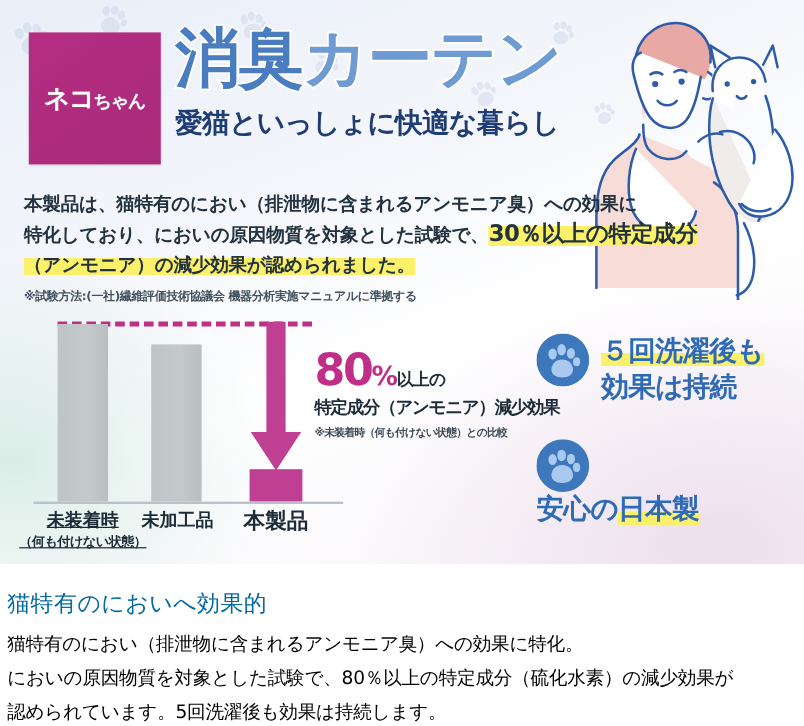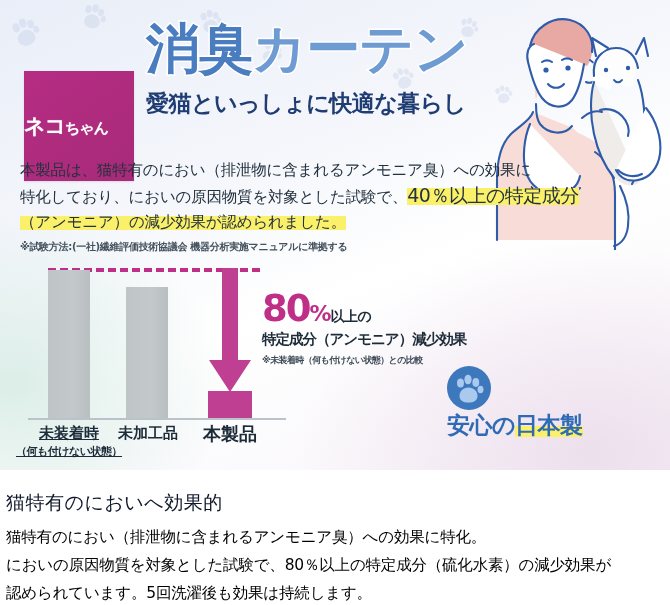--- a/index.html
+++ b/index.html
@@ -18,23 +18,22 @@
       linear-gradient(160deg,#e9eef8 0%,#f4f6fb 34%,#ffffff 58%,#f7f4f9 100%);
     overflow:hidden;
   }
   
   .header{position:absolute;left:0;top:0;width:670px;height:150px;}
   .paw-bg{position:absolute;opacity:.30;}
   .badge{
     position:absolute;left:24px;top:27px;width:110px;height:110px;
     background:#b42d82;
     background:linear-gradient(145deg,#b52d83 0%,#a82a79 100%);
-    display:flex;flex-direction:column;justify-content:center;
+    display:flex;flex-direction:column;align-items:center;justify-content:center;
     box-shadow:0 1px 2px rgba(0,0,0,.10);
-    margin-top:44px;
   }
   .badge-line1{
     color:#ffffff;font-weight:bold;font-size:21px;letter-spacing:-1px;
     line-height:1;white-space:nowrap;
     text-shadow:0 0 1px rgba(255,255,255,.4);
   }
   .badge-line1 .sm{font-size:15px;}
   .badge-line2{
     color:#ffffff;font-weight:bold;font-size:33px;letter-spacing:0px;
     line-height:1.05;margin-top:4px;white-space:nowrap;
@@ -50,21 +49,21 @@
   .title-sub{
     position:absolute;left:146px;top:92px;
     font-size:23px;font-weight:bold;line-height:1;
     color:#1f3d73;white-space:nowrap;letter-spacing:-.5px;
   }
   .illus{position:absolute;right:0px;top:0px;width:200px;height:250px;}
   
   .copy{position:absolute;left:20px;top:158px;width:430px;}
   .copy p{
     margin:0;font-size:15.5px;line-height:25px;color:#23323f;
-    font-weight:normal;letter-spacing:-.2px;white-space:nowrap;
+    font-weight:bold;letter-spacing:-.2px;white-space:nowrap;
   }
   .hl{background:linear-gradient(transparent 18%,#fbf06a 18%,#fbf06a 96%,transparent 96%);}
   .big80{font-size:19px;letter-spacing:-.5px;}
   .note{
     position:absolute;left:20px;top:240px;
     font-size:10px;color:#44525e;font-weight:bold;white-space:nowrap;letter-spacing:-.3px;
   }
   
   .chart{position:absolute;left:14px;top:258px;width:280px;height:200px;}
   .axis{position:absolute;left:14px;top:160px;width:258px;height:2px;background:#b9c3c9;}
@@ -96,21 +95,21 @@
   
   .feature{position:absolute;display:flex;align-items:flex-start;}
   .f1{left:447px;top:278px;}
   .f2{left:447px;top:366px;flex-direction:column;}
   .paw-badge{width:44px;height:44px;flex:0 0 44px;margin-right:10px;}
   .f-text{font-size:23px;font-weight:bold;color:#2f6ab5;line-height:30px;letter-spacing:-.5px;white-space:nowrap;}
   .f-text .hl2{background:linear-gradient(transparent 55%,#fbf06a 55%,#fbf06a 97%,transparent 97%);}
   
   .bottom{position:absolute;left:0;top:470px;width:670px;height:135px;background:#ffffff;}
   .b-head{
-    position:absolute;left:6px;top:20px;font-size:19px;color:#0f172a;
+    position:absolute;left:6px;top:20px;font-size:19px;color:#0369a1;
     letter-spacing:.5px;white-space:nowrap;
   }
   .b-body{position:absolute;left:6px;top:53px;width:660px;}
   .b-body p{margin:0;font-size:15.5px;line-height:28px;color:#000000;letter-spacing:-.2px;white-space:nowrap;}
 </style>
 </head>
 <body>
 
 <div class="banner">
 
@@ -224,21 +223,21 @@
         <path d="M176 108c10 12 16 30 14 46-2 14-10 24-22 26-10 2-18-2-22-10"></path>
         <path d="M148 170c6 6 16 8 24 4"></path>
         <path d="M130 110c8-2 16 0 22 6 6 6 8 14 6 20"></path>
         <path d="M112 118c6-6 14-8 20-6"></path>
       </g>
     </svg>
   </div>
 
   <div class="copy">
     <p>本製品は、猫特有のにおい（排泄物に含まれるアンモニア臭）への効果に</p>
-    <p><span>特化しており、においの原因物質を対象とした試験で、</span><span class="hl big80">40％以上の特定成分</span></p>
+    <p><span>特化しており、においの原因物質を対象とした試験で、</span><span class="hl big80">30％以上の特定成分</span></p>
     <p><span class="hl">（アンモニア）の減少効果が認められました。</span></p>
   </div>
   <div class="note">※試験方法:(一社)繊維評価技術協議会 機器分析実施マニュアルに準拠する</div>
 
   <div class="chart">
     <div class="dashline"></div>
     <div class="bar bar-gray bar1"></div>
     <div class="bar bar-gray bar2"></div>
     <div class="bar bar-pink bar3"></div>
     <svg class="arrow" viewBox="0 0 52 136">
@@ -249,20 +248,36 @@
     <div class="xlabel xl2">未加工品</div>
     <div class="xlabel xl3">本製品</div>
   </div>
 
   <div class="callout">
     <div class="co-big"><span>80</span><span class="pct">%</span><span class="suffix">以上の</span></div>
     <div class="co-mid">特定成分（アンモニア）減少効果</div>
     <div class="co-small">※未装着時（何も付けない状態）との比較</div>
   </div>
 
+  <div class="feature f1">
+    <svg class="paw-badge" viewBox="0 0 44 44">
+      <circle cx="22" cy="22" r="22" fill="#3d78bd"></circle>
+      <g fill="#a9c9ef">
+        <ellipse cx="13.5" cy="17" rx="3.5" ry="4.6"></ellipse>
+        <ellipse cx="21" cy="13.5" rx="3.6" ry="4.8"></ellipse>
+        <ellipse cx="28.8" cy="16.5" rx="3.4" ry="4.4"></ellipse>
+        <ellipse cx="33.5" cy="23.5" rx="3" ry="3.8"></ellipse>
+        <path d="M21.5 21.5c5.2 0 9 4 9 8.4s-3.8 6.6-9 6.6-9-2.2-9-6.6 3.8-8.4 9-8.4z"></path>
+      </g>
+    </svg>
+    <div class="f-text">
+      <span class="hl2">５回洗濯後も</span><br>
+      <span>効果は持続</span>
+    </div>
+  </div>
 
   <div class="feature f2">
     <svg class="paw-badge" viewBox="0 0 44 44">
       <circle cx="22" cy="22" r="22" fill="#3d78bd"></circle>
       <g fill="#a9c9ef">
         <ellipse cx="13.5" cy="17" rx="3.5" ry="4.6"></ellipse>
         <ellipse cx="21" cy="13.5" rx="3.6" ry="4.8"></ellipse>
         <ellipse cx="28.8" cy="16.5" rx="3.4" ry="4.4"></ellipse>
         <ellipse cx="33.5" cy="23.5" rx="3" ry="3.8"></ellipse>
         <path d="M21.5 21.5c5.2 0 9 4 9 8.4s-3.8 6.6-9 6.6-9-2.2-9-6.6 3.8-8.4 9-8.4z"></path>

